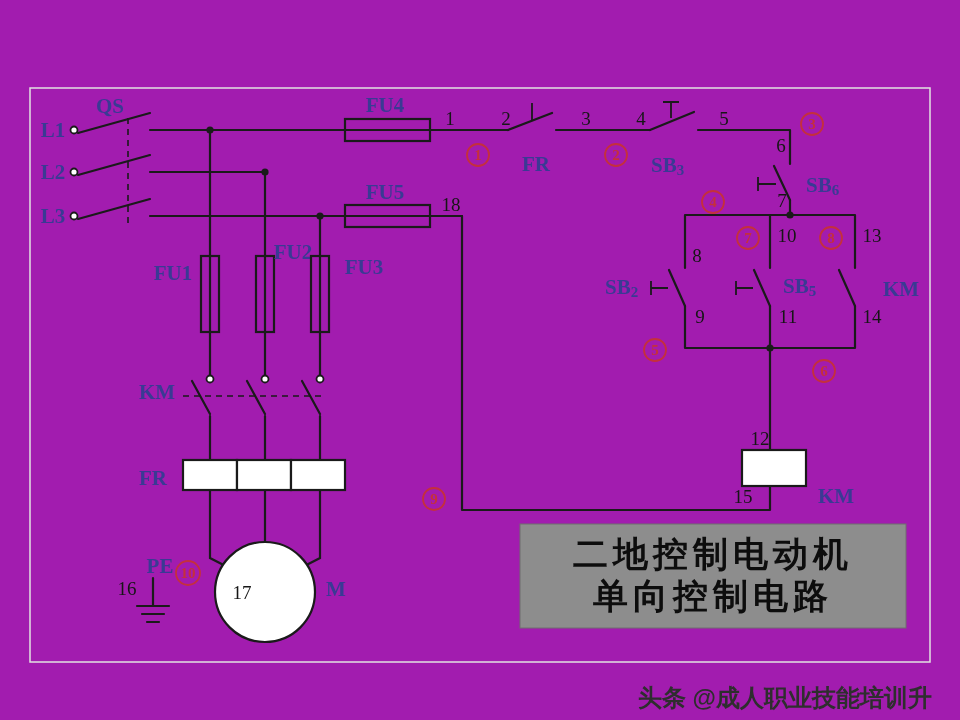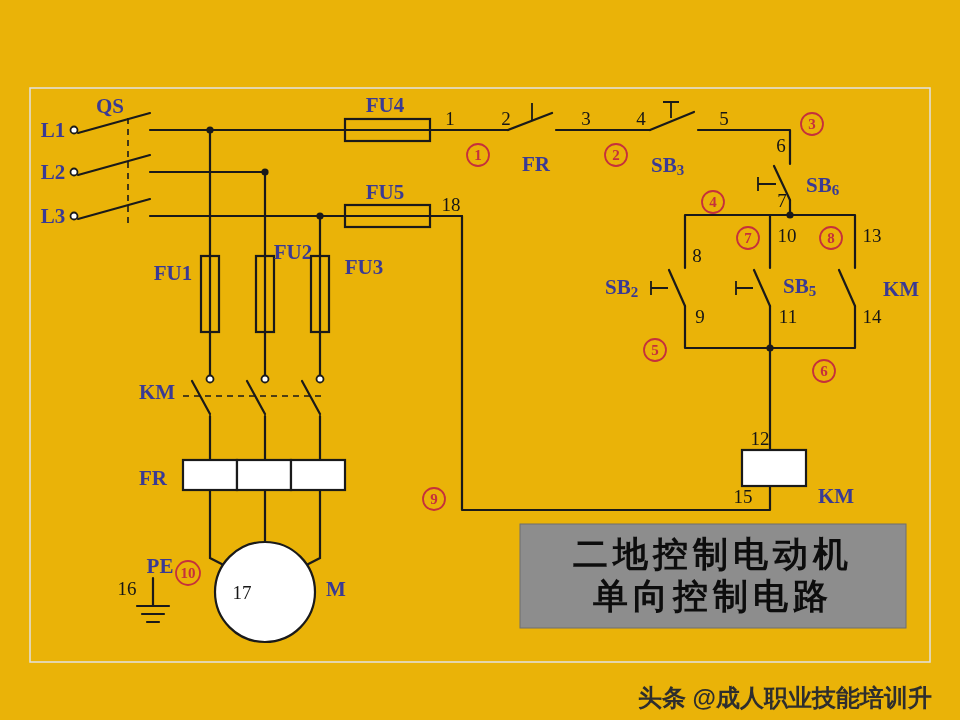--- a/index.html
+++ b/index.html
@@ -1,16 +1,16 @@
 <!DOCTYPE html>
 <html><head>
 <meta charset="utf-8">
 <style>
   html,body{margin:0;padding:0;background:#ffffff;}
-  .stage{position:relative;width:960px;height:720px;background:#eab308;overflow:hidden;
+  .stage{position:relative;width:960px;height:720px;background:#a21caf;overflow:hidden;
          font-family:"Liberation Serif", serif;}
   svg{display:block;}
   .wire{fill:none;stroke:#1a1a1a;stroke-width:2.2;stroke-linecap:round;}
   .thin{fill:none;stroke:#1a1a1a;stroke-width:1.8;}
   .dashed{fill:none;stroke:#1a1a1a;stroke-width:1.6;stroke-dasharray:6 5;}
   .sym{fill:none;stroke:#1a1a1a;stroke-width:2.2;}
   .symw{fill:#ffffff;stroke:#1a1a1a;stroke-width:2.2;}
   .dot{fill:#1a1a1a;stroke:none;}
   .term{fill:#ffffff;stroke:#1a1a1a;stroke-width:1.8;}
   text{font-family:"Liberation Serif", serif;}

